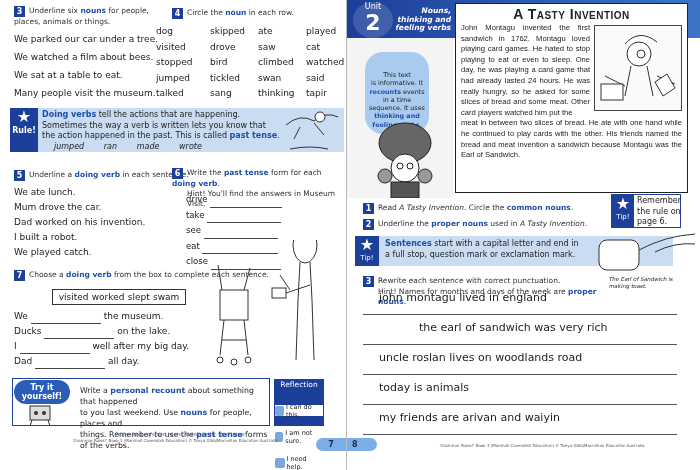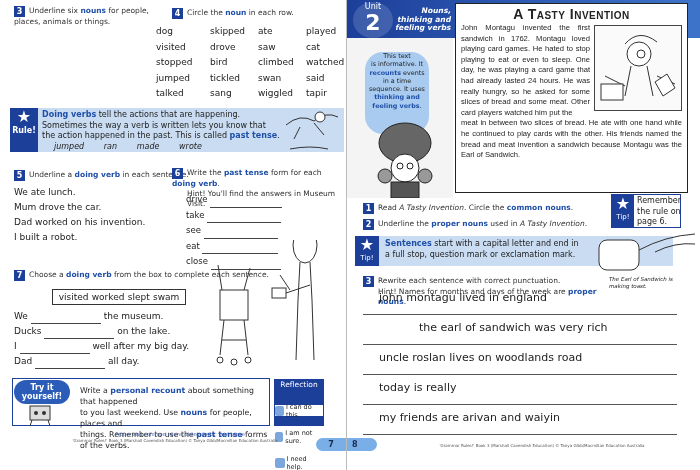--- a/index.html
+++ b/index.html
@@ -24,36 +24,42 @@
   .reflect-title { color: #fff; font-size: 7.5px; text-align: center; line-height: 10px; }
   .reflect-row { background: #fff; margin-top: 15px; height: 11px; display: flex; align-items: center; font-size: 6.5px; }
   .face { width: 10px; height: 10px; background: #7ba7dc; margin-right: 2px; border-radius: 2px; }
   .pagenum { position: absolute; width: 30px; height: 13px; background: #7aaee6; font-size: 8px; font-weight: bold; line-height: 13px; color: #1a2a50; }
   .footer-small { position: absolute; font-size: 4px; color: #555; text-align: center; }
   .unit-bar { position: absolute; left: 0; top: 0; width: 354px; height: 38px; background: linear-gradient(90deg,#1c3f9a,#3d74c9); }
   .story { position: absolute; left: 108px; top: 3px; width: 233px; height: 190px; background: #fff; border: 1.5px solid #222; padding: 2px 5px; font-family: "Liberation Sans", sans-serif; }
   .story-title { font-size: 14px; font-weight: bold; text-align: center; letter-spacing: 0.5px; line-height: 17px; }
   .story-text { font-size: 7.6px; line-height: 10.6px; text-align: justify; }
   .story-img { float: right; width: 88px; height: 86px; border: 1px solid #444; margin-left: 4px; margin-top: 2px; background: #fafafa; position: relative; }
-  .bubble { position: absolute; left: 18px; top: 52px; width: 64px; height: 82px; background: #a9cbf0; border-radius: 18px; font-size: 6.4px; line-height: 8.3px; text-align: center; padding: 0 3px; color: #222; }
+  .bubble { position: absolute; left: 18px; top: 52px; width: 64px; height: 82px; background: #a9cbf0; border-radius: 18px; font-size: 6.4px; line-height: 8.3px; text-align: center; padding: 19px 3px; color: #222; }
   .tip-box { position: absolute; left: 264px; top: 194px; width: 70px; height: 34px; border: 1px solid #1c3f9a; background: #fff; }
   .tip-tag { position: absolute; left: 0; top: 0; width: 22px; height: 32px; background: #1c3f9a; color: #fff; font-size: 7px; text-align: center; }
   .tip-text { position: absolute; left: 25px; top: 1px; font-size: 8px; line-height: 10.5px; color: #222; }
   .tip2 { position: absolute; left: 8px; top: 236px; width: 318px; height: 30px; background: #c9dcf2; }
   .tip2-tag { position: absolute; left: 8px; top: 236px; width: 24px; height: 30px; background: #1c3f9a; color: #fff; font-size: 7px; text-align: center; }
   .ans-line { position: absolute; left: 16px; width: 314px; border-bottom: 1px solid #555; }
   .rw { position: absolute; left: 32px; font-size: 11px; color: #222; }
 </style>
 </head>
 <body>
 
 <div class="page left">
 
   <div class="abs instr" style="left:14px;top:6px;width:150px;">
     <span class="num">3</span><span>Underline six </span><span class="blue">nouns</span><span> for people, places, animals or things.</span>
+  </div>
+  <div class="abs sent" style="left:14px;top:30px;line-height:18px;">
+    <div>We parked our car under a tree.</div>
+    <div>We watched a film about bees.</div>
+    <div>We sat at a table to eat.</div>
+    <div>Many people visit the museum.</div>
   </div>
 
   <div class="abs instr" style="left:172px;top:8px;">
     <span class="num">4</span><span>Circle the </span><span class="blue">noun</span><span> in each row.</span>
   </div>
   <div class="abs word-grid" style="left:156px;top:25px;">
     <span>dog</span>
       <span>skipped</span>
       <span>ate</span>
       <span>played</span>
@@ -64,21 +70,21 @@
     <span>stopped</span>
       <span>bird</span>
       <span>climbed</span>
       <span>watched</span>
     <span>jumped</span>
       <span>tickled</span>
       <span>swan</span>
       <span>said</span>
     <span>talked</span>
       <span>sang</span>
-      <span>wiggled</span>
+      <span>thinking</span>
       <span>tapir</span>
   </div>
 
   <div class="rule-box"></div>
   <div class="rule-tag">
     <span class="star">★</span>
     <span>Rule!</span>
   </div>
   <div class="abs" style="left:42px;top:110px;font-size:8px;line-height:10.5px;width:240px;">
     <div><span class="blue">Doing verbs</span><span> tell the actions that are happening.</span></div>
@@ -94,20 +100,21 @@
   </svg>
 
   <div class="abs instr" style="left:14px;top:170px;">
     <span class="num">5</span><span>Underline a </span><span class="blue">doing verb</span><span> in each sentence.</span>
   </div>
   <div class="abs sent" style="left:14px;top:185px;">
     <div>We ate lunch.</div>
     <div>Mum drove the car.</div>
     <div>Dad worked on his invention.</div>
     <div>I built a robot.</div>
+    <div>We played catch.</div>
   </div>
 
   <div class="abs instr" style="left:172px;top:168px;width:170px;">
     <span class="num">6</span><span>Write the </span><span class="blue">past tense</span><span> form for each </span><span class="blue">doing verb</span><span>.</span>
     <div style="padding-left:15px;">Hint! You'll find the answers in Museum Visit.</div>
   </div>
   <div class="abs" style="left:170px;top:192px;font-size:8.5px;line-height:15.5px;margin-left:16px;">
     <div><span>drive</span> <span class="line" style="width:72px;"></span></div>
     <div><span>take</span> <span class="line" style="width:74px;"></span></div>
     <div><span>see</span> <span class="line" style="width:74px;"></span></div>
@@ -251,20 +258,20 @@
     <span class="num">3</span><span>Rewrite each sentence with correct punctuation.</span>
     <div style="padding-left:15px;"><span>Hint! Names for months and days of the week are </span><span class="blue">proper nouns</span><span>.</span></div>
   </div>
 
   <div class="rw" style="top:291px;">john montagu lived in england</div>
   <div class="ans-line" style="top:314px;"></div>
   <div class="rw" style="top:321px;padding-left:40px;">the earl of sandwich was very rich</div>
   <div class="ans-line" style="top:344px;"></div>
   <div class="rw" style="top:351px;">uncle roslan lives on woodlands road</div>
   <div class="ans-line" style="top:374px;"></div>
-  <div class="rw" style="top:381px;">today is really</div>
+  <div class="rw" style="top:381px;">today is animals</div>
   <div class="ans-line" style="top:404px;"></div>
   <div class="rw" style="top:411px;">my friends are arivan and waiyin</div>
   <div class="ans-line" style="top:434px;"></div>
 
   <div class="pagenum" style="left:0;top:438px;border-radius:0 7px 7px 0;padding-left:5px;">8</div>
   <div class="footer-small" style="left:60px;top:443px;width:270px;">'Grammar Rules!' Book 3 (Marshall Cavendish Education) © Tanya Gibb/Macmillan Education Australia</div>
 </div>
 
 </body></html>

